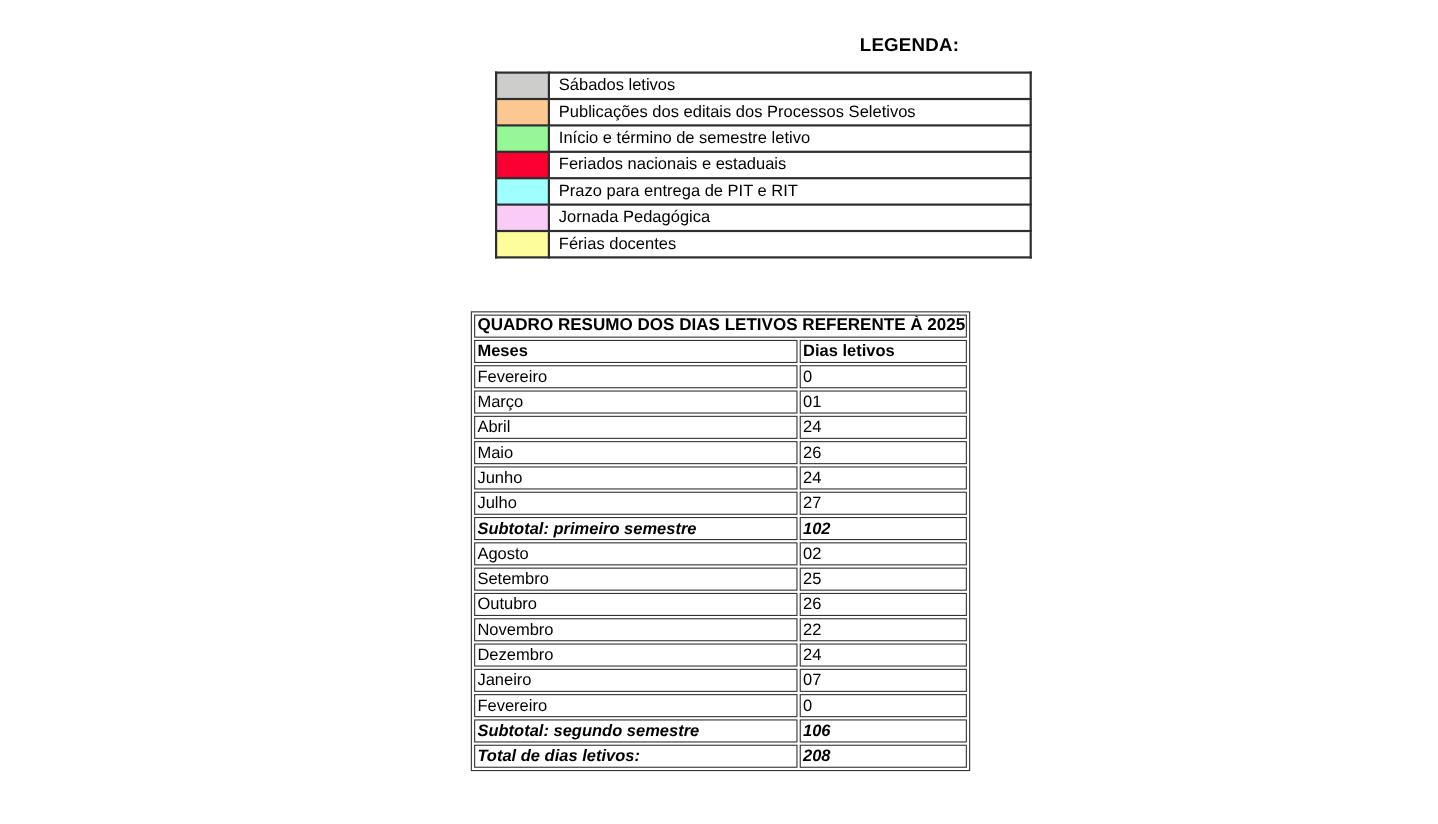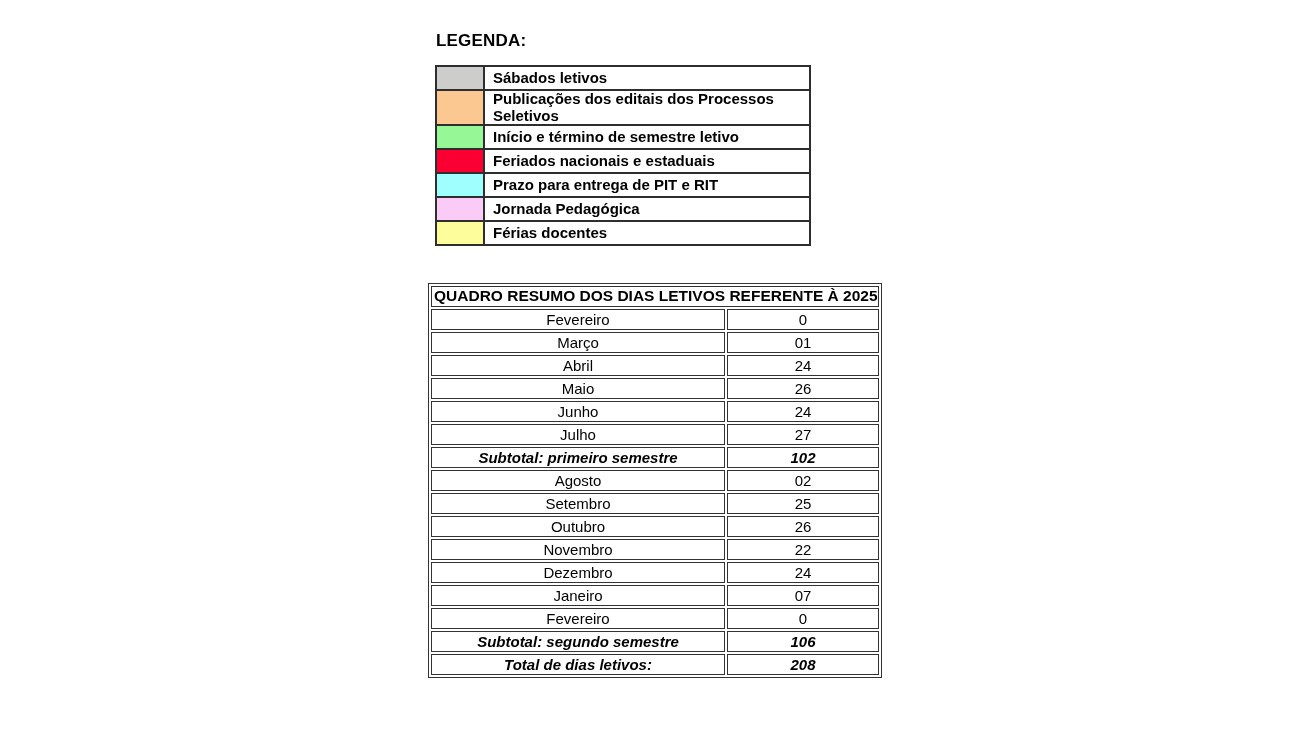--- a/index.html
+++ b/index.html
@@ -14,33 +14,32 @@
     color: #000000;
     overflow: hidden;
   }
 
   
   .legend-title {
     position: absolute;
     left: 436px;
     top: 31px;
     width: 436px;
-    text-align: left;
+    text-align: right;
     font-size: 17px;
     font-weight: bold;
     letter-spacing: 0.2px;
   }
   table.legend {
     position: absolute;
-    left: 435px;
+    left: 450px;
     top: 65px;
-    width: 376px;
+    width: 488px;
     border-collapse: collapse;
     table-layout: fixed;
-    font-weight: bold;
   }
   table.legend td {
     border: 2px solid #2e2e2e;
     height: 24px;
     padding: 0;
     font-size: 15px;
     line-height: 1.1;
   }
   table.legend td.swatch-cell { width: 48px; }
   table.legend td.label-cell  { padding-left: 8px; background: #ffffff; }
@@ -55,21 +54,21 @@
     border-spacing: 2px;
     border: 1px solid #333333;
     background: #ffffff;
     table-layout: fixed;
   }
   table.summary th,
   table.summary td {
     border: 1px solid #333333;
     height: 21px;
     padding: 0 2px;
-    text-align: center;
+    text-align: left;
     vertical-align: middle;
     font-size: 15px;
     line-height: 1.05;
     background: #ffffff;
     overflow: hidden;
     white-space: nowrap;
   }
   table.summary .title-cell {
     font-weight: bold;
     font-size: 15.5px;
@@ -118,20 +117,24 @@
 </table>
 
 <table class="summary">
   <colgroup>
     <col class="col-month">
     <col class="col-days">
   </colgroup>
   <tbody>
     <tr>
       <td class="title-cell" colspan="2">QUADRO RESUMO DOS DIAS LETIVOS REFERENTE À 2025</td>
+    </tr>
+    <tr>
+      <th>Meses</th>
+      <th>Dias letivos</th>
     </tr>
   <tr>
         <td>Fevereiro</td>
         <td>0</td>
       </tr>
       <tr>
         <td>Março</td>
         <td>01</td>
       </tr>
       <tr>

